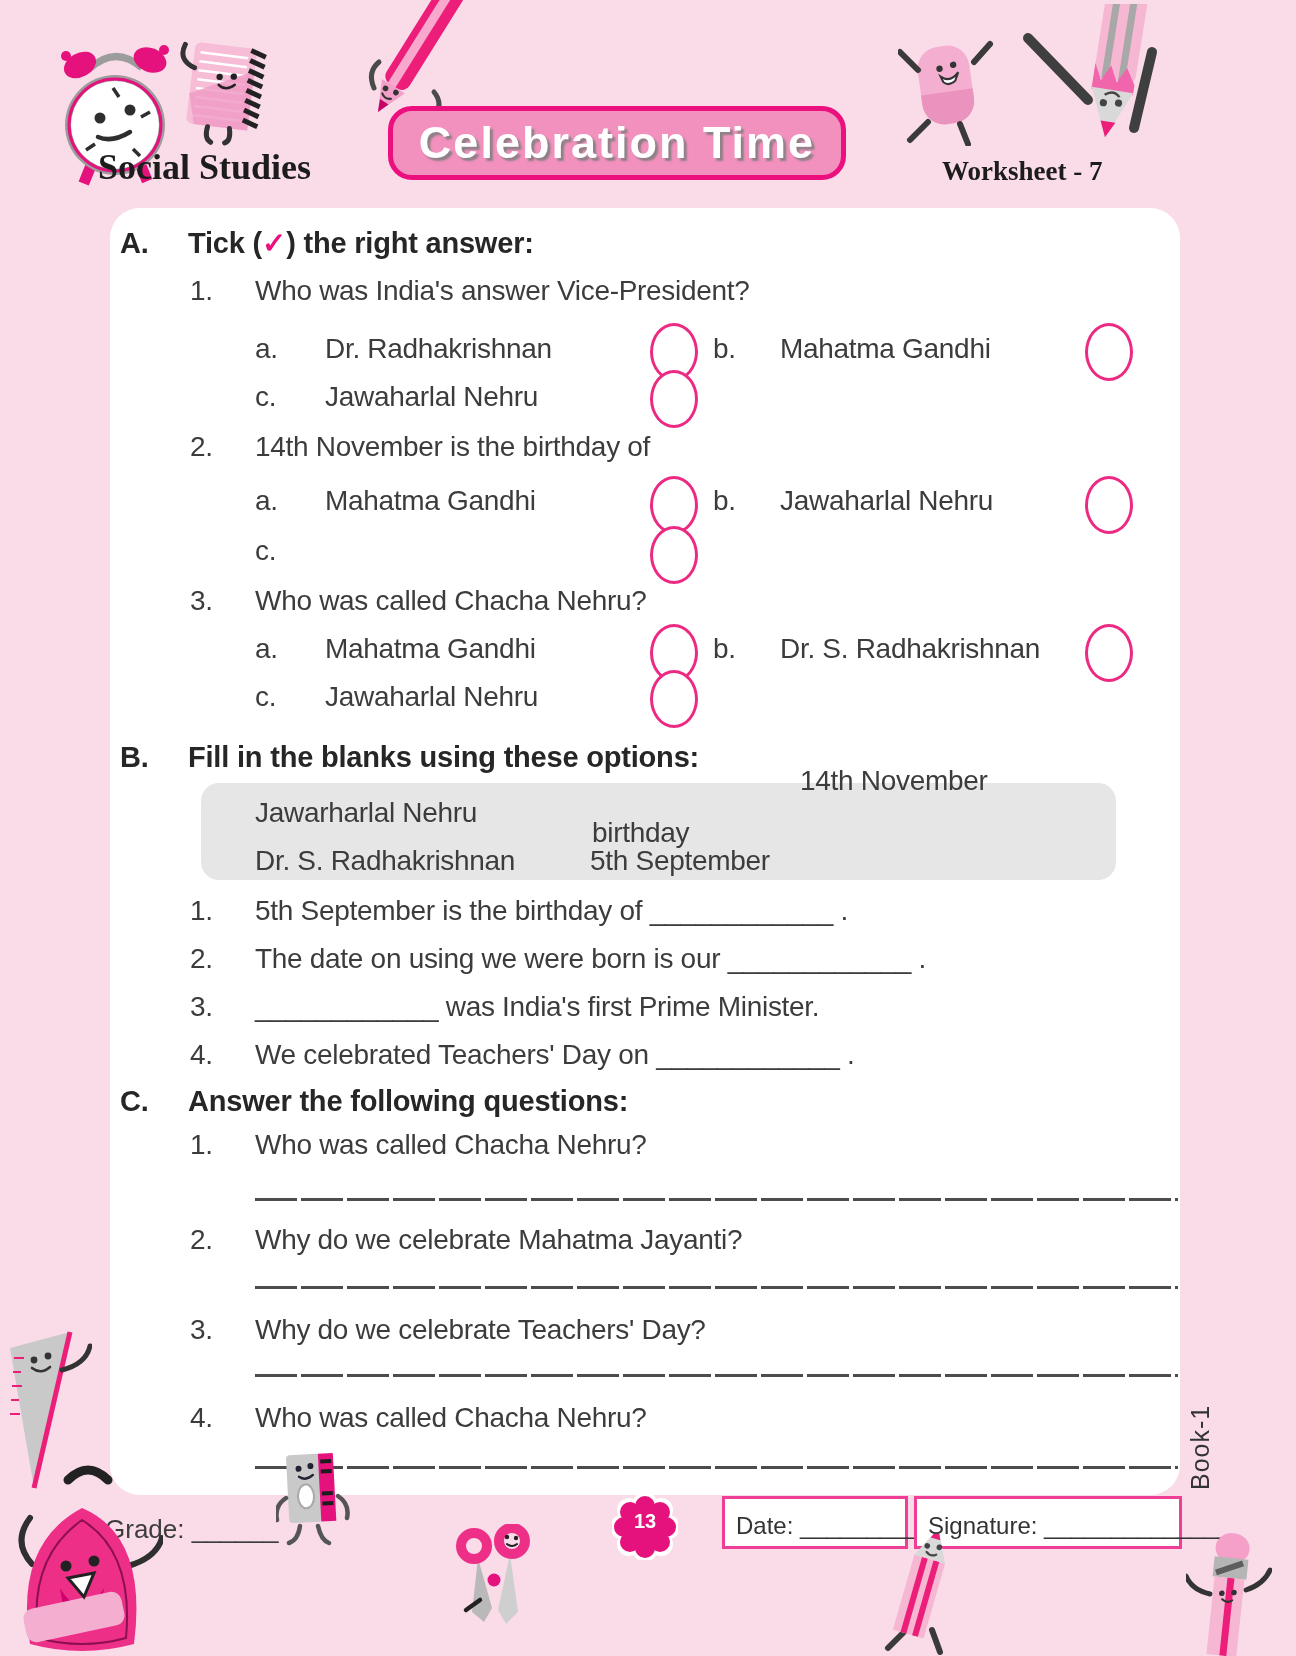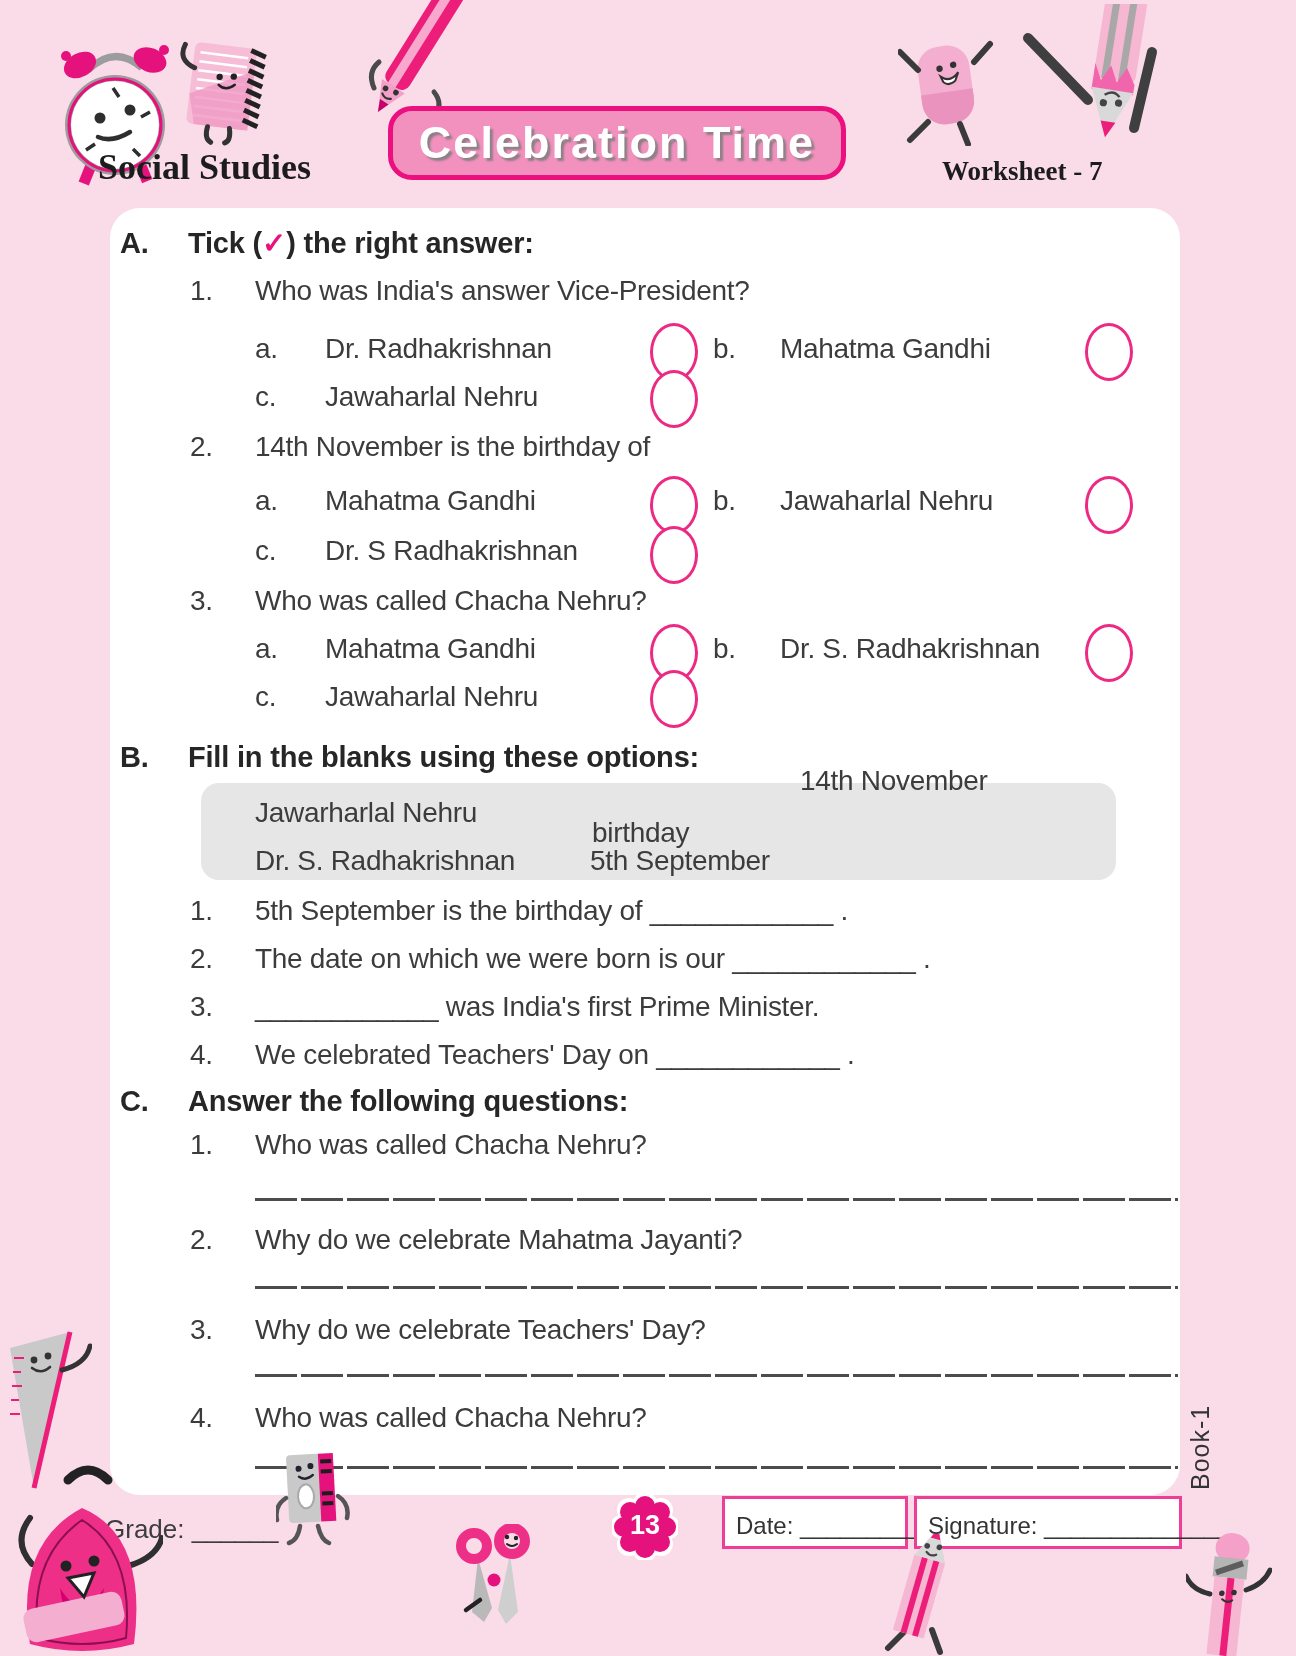--- a/index.html
+++ b/index.html
@@ -27,21 +27,21 @@
   .ansline{position:absolute;height:3px;
            background:repeating-linear-gradient(to right,#4c4c4c 0 42px,rgba(0,0,0,0) 42px 46px);}
   #word-bank{position:absolute;left:91px;top:575px;width:915px;height:97px;
              background:#e7e6e6;border-radius:18px;}
   
   .foot-text{position:absolute;font-size:26px;color:#3c3c3c;}
   .foot-box{position:absolute;width:186px;height:53px;background:#fff;border:3px solid #ef3e95;
             box-sizing:border-box;font-size:24px;color:#333;padding:13px 0 0 11px;white-space:nowrap;}
   #badge13{position:absolute;left:612px;top:1494px;width:66px;height:66px;}
   #badge13 span{position:absolute;left:0;top:16px;width:66px;text-align:center;
-            color:#fff;font-weight:700;font-size:27px;}
+            color:#fff;font-weight:700;font-size:20px;}
   #book-label{position:absolute;left:1186px;top:1490px;transform:rotate(-90deg);
             transform-origin:0 0;font-size:25px;color:#333;letter-spacing:1px;white-space:nowrap;}
   .deco{position:absolute;}
 </style>
 </head>
 <body>
 
 <div id="page">
 
   <svg class="deco" style="left:50px;top:40px" width="132" height="146" viewBox="0 0 132 146">
@@ -150,21 +150,20 @@
 
     <div class="row" style="left:80px;top:222px">2.</div>
     <div class="row" style="left:145px;top:222px">14th November is the birthday of</div>
     <div class="row" style="left:145px;top:276px">a.</div>
     <div class="row" style="left:215px;top:276px">Mahatma Gandhi</div>
     <div class="circle" style="left:540px;top:268px"></div>
     <div class="row" style="left:603px;top:276px">b.</div>
     <div class="row" style="left:670px;top:276px">Jawaharlal Nehru</div>
     <div class="circle" style="left:975px;top:268px"></div>
     <div class="row" style="left:145px;top:326px">c.</div>
-    <div class="row" style="left:215px;top:326px">Dr. S Radhakrishnan</div>
     <div class="circle" style="left:540px;top:318px"></div>
 
     <div class="row" style="left:80px;top:376px">3.</div>
     <div class="row" style="left:145px;top:376px">Who was called Chacha Nehru?</div>
     <div class="row" style="left:145px;top:424px">a.</div>
     <div class="row" style="left:215px;top:424px">Mahatma Gandhi</div>
     <div class="circle" style="left:540px;top:416px"></div>
     <div class="row" style="left:603px;top:424px">b.</div>
     <div class="row" style="left:670px;top:424px">Dr. S. Radhakrishnan</div>
     <div class="circle" style="left:975px;top:416px"></div>
@@ -178,21 +177,21 @@
     <div id="word-bank"></div>
     <div class="row" style="left:145px;top:588px">Jawarharlal Nehru</div>
     <div class="row" style="left:482px;top:608px">birthday</div>
     <div class="row" style="left:690px;top:556px">14th November</div>
     <div class="row" style="left:145px;top:636px">Dr. S. Radhakrishnan</div>
     <div class="row" style="left:480px;top:636px">5th September</div>
 
     <div class="row" style="left:80px;top:686px">1.</div>
     <div class="row" style="left:145px;top:686px">5th September is the birthday of ____________ .</div>
     <div class="row" style="left:80px;top:734px">2.</div>
-    <div class="row" style="left:145px;top:734px">The date on which we were born is our ____________ .</div>
+    <div class="row" style="left:145px;top:734px">The date on using we were born is our ____________ .</div>
     <div class="row" style="left:80px;top:782px">3.</div>
     <div class="row" style="left:145px;top:782px">____________ was India's first Prime Minister.</div>
     <div class="row" style="left:80px;top:830px">4.</div>
     <div class="row" style="left:145px;top:830px">We celebrated Teachers' Day on ____________ .</div>
 
     <div class="row bold" style="left:10px;top:876px">C.</div>
     <div class="row bold" style="left:78px;top:876px">Answer the following questions:</div>
 
     <div class="row" style="left:80px;top:920px">1.</div>
     <div class="row" style="left:145px;top:920px">Who was called Chacha Nehru?</div>

